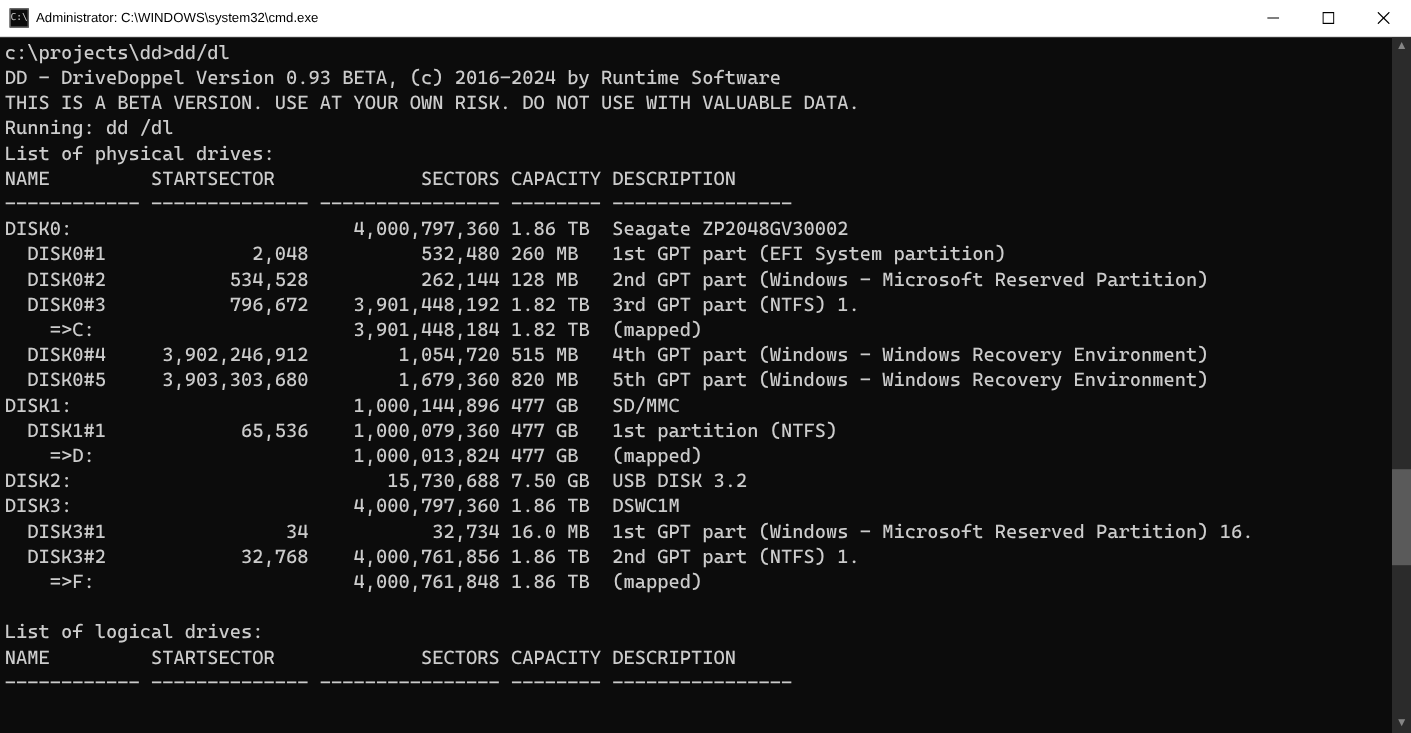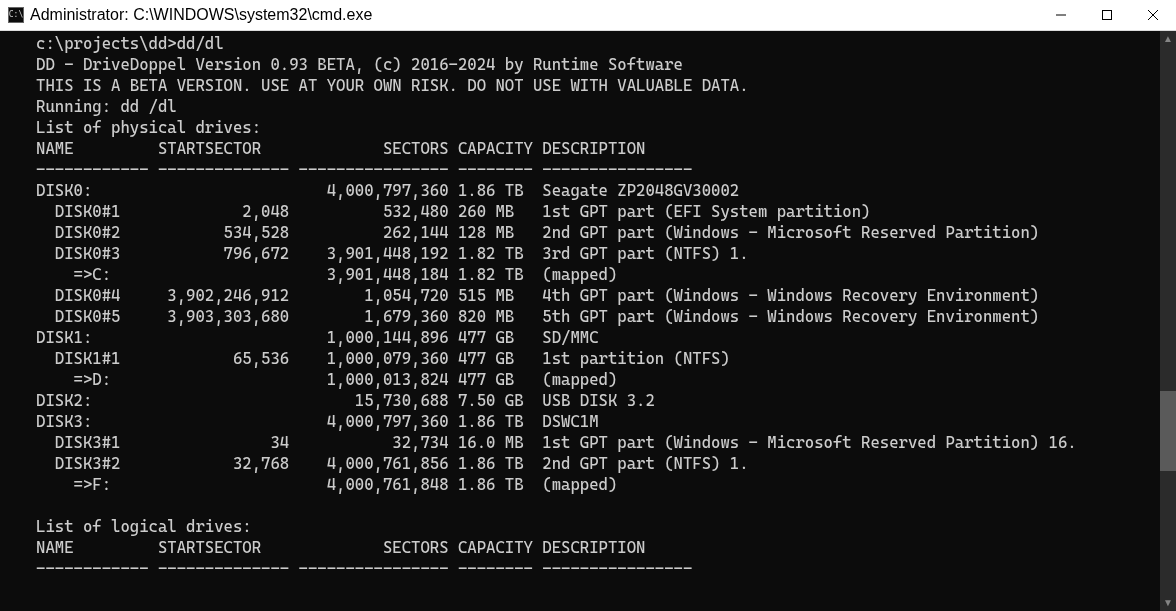--- a/index.html
+++ b/index.html
@@ -30,21 +30,21 @@
       display: flex;
       align-items: center;
       justify-content: center;
       color: #ccc;
       font-family: "Consolas", monospace;
       font-size: 8px;
       line-height: 1;
     }
     .titlebar-text {
       color: #000;
-      font-size: 16px;
+      font-size: 11px;
       flex: 1;
       white-space: nowrap;
       overflow: hidden;
     }
     .win-controls {
       display: flex;
       height: 100%;
     }
     .win-btn {
       width: 46px;
@@ -65,21 +65,20 @@
     }
     .terminal {
       flex: 1;
       color: #cccccc;
       font-family: "Consolas", "Cascadia Mono", "Lucida Console", monospace;
       font-size: 16px;
       line-height: 21px;
       white-space: pre;
       padding: 2px 0 0 4px;
       overflow: hidden;
-      margin-left: 32px;
     }
     .scrollbar {
       width: 16px;
       background: #2b2b2b;
       position: relative;
       flex-shrink: 0;
     }
     .scroll-arrow {
       width: 16px;
       height: 16px;

